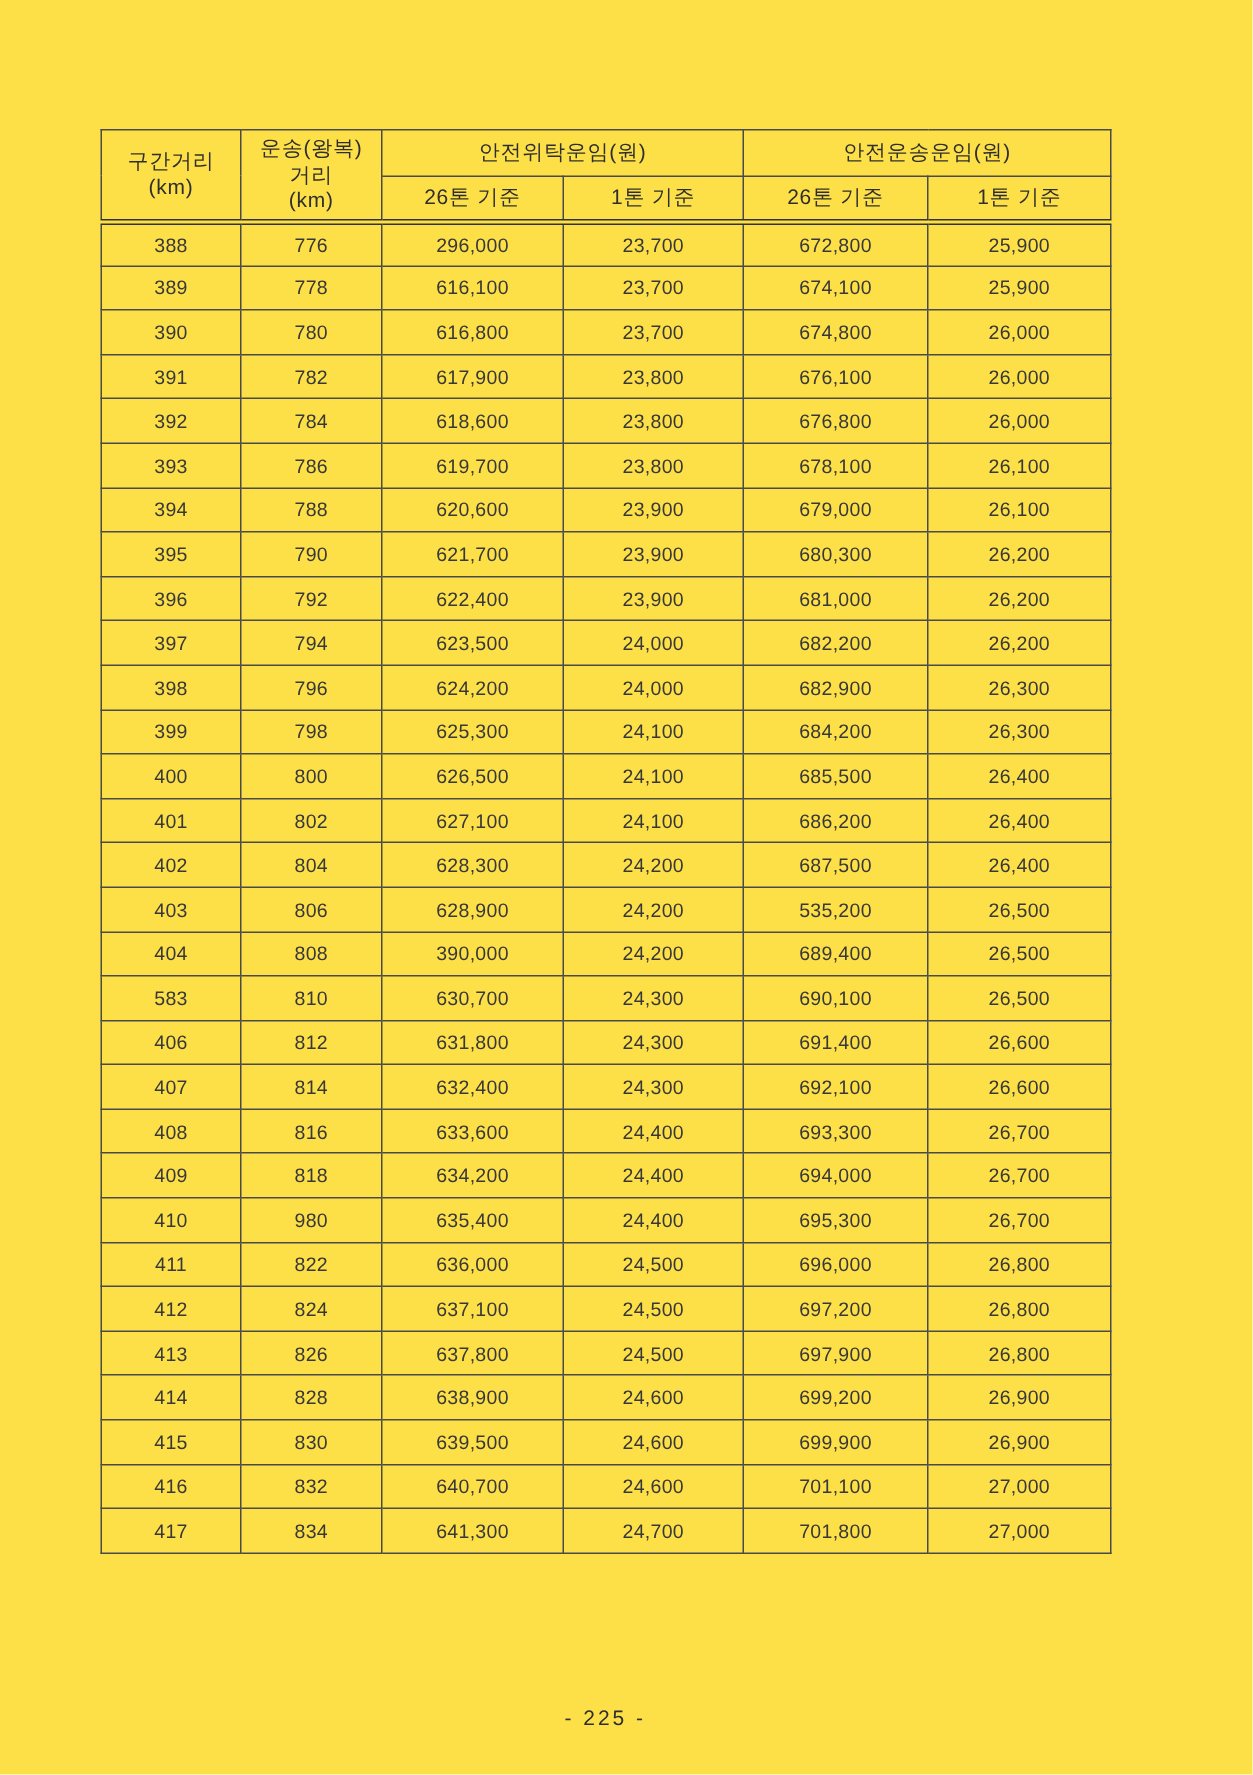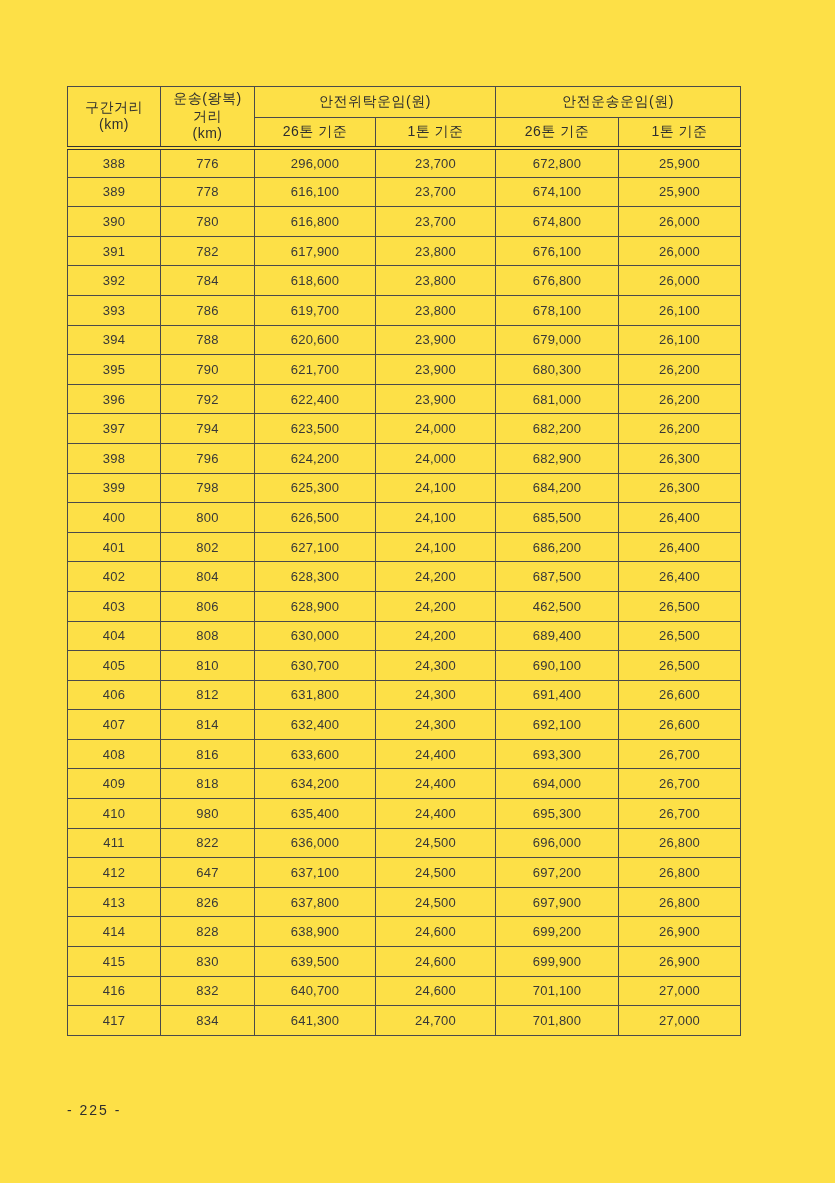--- a/index.html
+++ b/index.html
@@ -49,23 +49,23 @@
   .rate-table tbody td {
     height: 29.6px;
     font-size: 13px;
     letter-spacing: 0.2px;
     color: #383838;
     padding: 0 4px;
   }
   .page-number {
     position: absolute;
     left: 67px;
-    top: 1102px;
+    top: 1137px;
     width: 673px;
-    text-align: left;
+    text-align: center;
     font-size: 14px;
     letter-spacing: 2px;
     color: #2e2e2e;
   }
 </style>
 </head>
 <body>
 
 <div class="page">
 
@@ -214,33 +214,33 @@
           <td>628,300</td>
           <td>24,200</td>
           <td>687,500</td>
           <td>26,400</td>
         </tr>
         <tr>
           <td>403</td>
           <td>806</td>
           <td>628,900</td>
           <td>24,200</td>
-          <td>462,500</td>
+          <td>535,200</td>
           <td>26,500</td>
         </tr>
         <tr>
           <td>404</td>
           <td>808</td>
-          <td>630,000</td>
+          <td>390,000</td>
           <td>24,200</td>
           <td>689,400</td>
           <td>26,500</td>
         </tr>
         <tr>
-          <td>405</td>
+          <td>583</td>
           <td>810</td>
           <td>630,700</td>
           <td>24,300</td>
           <td>690,100</td>
           <td>26,500</td>
         </tr>
         <tr>
           <td>406</td>
           <td>812</td>
           <td>631,800</td>
@@ -283,21 +283,21 @@
         <tr>
           <td>411</td>
           <td>822</td>
           <td>636,000</td>
           <td>24,500</td>
           <td>696,000</td>
           <td>26,800</td>
         </tr>
         <tr>
           <td>412</td>
-          <td>647</td>
+          <td>824</td>
           <td>637,100</td>
           <td>24,500</td>
           <td>697,200</td>
           <td>26,800</td>
         </tr>
         <tr>
           <td>413</td>
           <td>826</td>
           <td>637,800</td>
           <td>24,500</td>

